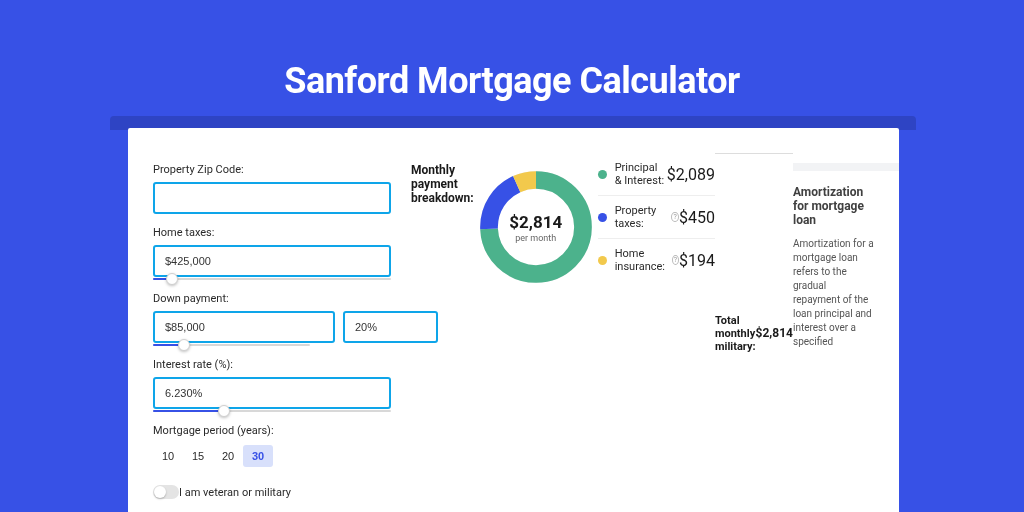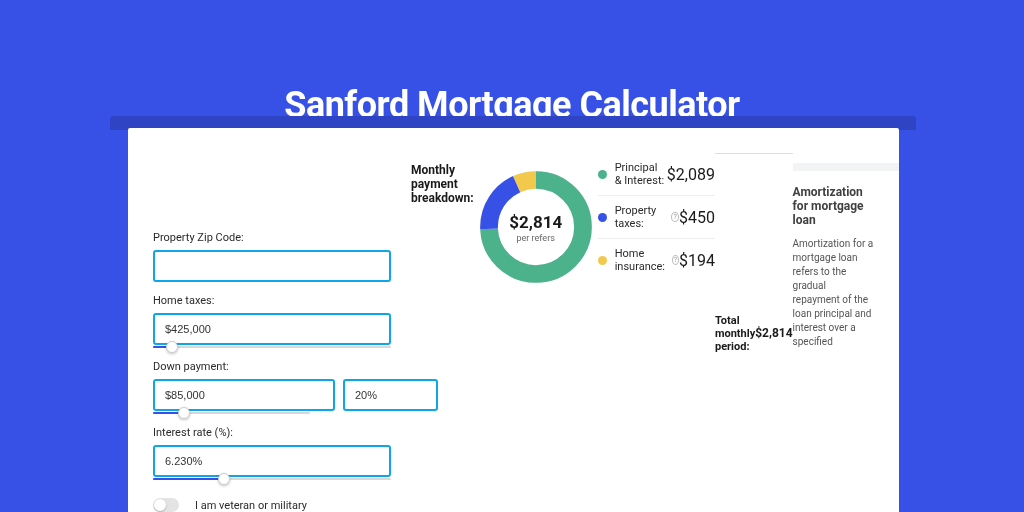--- a/index.html
+++ b/index.html
@@ -1,38 +1,38 @@
 <!DOCTYPE html>
 <html><head>
 <meta charset="utf-8">
 <style>
   * { box-sizing: border-box; margin: 0; padding: 0; }
   html, body { width: 1024px; height: 512px; overflow: hidden; font-family: -apple-system, BlinkMacSystemFont, "Segoe UI", Roboto, Helvetica, Arial, sans-serif; }
   .bg { width: 1024px; height: 512px; background: #3751e6; position: relative; }
-  .title { text-align: center; color: #fff; font-size: 36px; font-weight: 700; padding-top: 84px; letter-spacing: -0.5px; }
+  .title { text-align: center; color: #fff; font-size: 36px; font-weight: 700; padding-top: 60px; letter-spacing: -0.5px; }
   .card-outer { position: absolute; left: 110px; right: 108px; top: 116px; height: 14px; background: #2e44c4; border-top-left-radius: 4px; border-top-right-radius: 4px; }
   .card { position: absolute; left: 128px; right: 125px; top: 128px; bottom: 0; background: #fff; border-top-left-radius: 2px; border-top-right-radius: 2px; padding: 25px 25px 0 25px; display: flex; gap: 20px; overflow: hidden; }
-  .left-col { width: 238px; display: flex; flex-direction: column; justify-content: flex-end; }
+  .left-col { width: 238px; display: flex; flex-direction: column; }
   .right-col { flex: 1; display: flex; flex-direction: row; }
   .field-label { font-size: 11px; color: #2a2a2a; margin-bottom: 6px; margin-top: 12px; }
   .left-col .field-label:first-child { margin-top: 10px; }
   .text-input { height: 32px; border: 2px solid #0ea5e9; border-radius: 3px; padding: 0 10px; font-size: 11px; color: #333; background: #fff; }
   .text-input.wide { width: 100%; }
   .row { display: flex; gap: 8px; }
   .row .text-input { flex: 0 0 auto; }
   .row .dp-amount { width: 182px; }
   .row .dp-pct { width: 95px; }
   .slider-track { position: relative; height: 2px; background: #d8d8d8; margin-top: 0; border-radius: 2px; }
   .slider-fill { position: absolute; left: 0; top: 0; height: 2px; background: #3751e6; border-radius: 2px; }
   .slider-thumb { position: absolute; top: -5px; width: 12px; height: 12px; border-radius: 50%; background: #fff; border: 1px solid #d0d0d0; box-shadow: 0 1px 3px rgba(0,0,0,0.25); margin-left: -6px; }
   .slider-wrap { padding-top: 1px; }
   .period-row { display: flex; gap: 0; margin-top: 2px; }
   .period-btn { width: 30px; height: 22px; border: none; background: transparent; font-size: 11px; color: #2a2a2a; cursor: pointer; border-radius: 3px; display:flex; align-items:center; justify-content:center; }
   .period-btn.selected { background: #d8e0fb; color: #3751e6; font-weight: 600; }
-  .toggle-row { display: flex; align-items: center; gap: 16px; margin-top: 18px; }
+  .toggle-row { display: flex; align-items: center; gap: 0; margin-top: 18px; }
   .toggle { width: 26px; height: 14px; background: #e4e4e4; border-radius: 8px; position: relative; }
   .toggle-knob { position: absolute; left: 1px; top: 1px; width: 12px; height: 12px; background: #fff; border-radius: 50%; box-shadow: 0 1px 2px rgba(0,0,0,0.25); }
   .toggle-label { font-size: 11px; color: #2a2a2a; }
 
   .section-heading { font-size: 12px; font-weight: 700; color: #1a1a1a; margin-top: 10px; }
   .donut-wrap { display: flex; justify-content: center; padding: 12px 0 18px 0; }
   .donut { position: relative; width: 124px; height: 124px; }
   .donut svg { width: 124px; height: 124px; transform: rotate(-90deg); }
   .donut-center { position: absolute; inset: 0; display: flex; flex-direction: column; align-items: center; justify-content: center; }
   .donut-amount { font-size: 17px; font-weight: 700; color: #1a1a1a; }
@@ -90,20 +90,27 @@
 
       <div class="field-label">Interest rate (%):</div>
       <input class="text-input wide" value="6.230%" style="">
       <div class="slider-wrap">
         <div class="slider-track">
           <div class="slider-fill" id="ir-fill" style="width: 30%;"></div>
           <div class="slider-thumb" id="ir-thumb" style="left: 30%;"></div>
         </div>
       </div>
 
+      <div class="field-label">Mortgage period (years):</div>
+      <div class="period-row" id="period-row">
+          <button class="period-btn">10</button>
+          <button class="period-btn">15</button>
+          <button class="period-btn">20</button>
+          <button class="period-btn selected">30</button>
+        </div>
 
       <div class="toggle-row">
         <div class="toggle">
           <div class="toggle-knob"></div>
         </div>
         <div class="toggle-label">I am veteran or military</div>
       </div>
     </div>
 
     <div class="right-col">
@@ -112,21 +119,21 @@
       <div class="donut-wrap">
         <div class="donut">
           <svg viewBox="0 0 42 42">
             <circle cx="21" cy="21" r="15.9155" fill="none" stroke="#eee" stroke-width="6"></circle>
             <circle id="arc-green" cx="21" cy="21" r="15.9155" fill="none" stroke="#4cb28c" stroke-width="6" stroke-dasharray="74.236 25.764" stroke-dashoffset="0.000"></circle>
             <circle id="arc-blue" cx="21" cy="21" r="15.9155" fill="none" stroke="#3751e6" stroke-width="6" stroke-dasharray="18.870 81.130" stroke-dashoffset="-74.236"></circle>
             <circle id="arc-yellow" cx="21" cy="21" r="15.9155" fill="none" stroke="#f2c94c" stroke-width="6" stroke-dasharray="6.894 93.106" stroke-dashoffset="-93.106"></circle>
           </svg>
           <div class="donut-center">
             <div class="donut-amount">$2,814</div>
-            <div class="donut-sub">per refers</div>
+            <div class="donut-sub">per month</div>
           </div>
         </div>
       </div>
 
       <div class="legend" id="legend">
           <div class="legend-row">
             <span class="dot green"></span>
             <span class="legend-label">Principal &amp; Interest:</span>
             <span class="legend-val">$2,089</span>
           </div>
@@ -136,21 +143,21 @@
             <span class="legend-val">$450</span>
           </div>
           <div class="legend-row">
             <span class="dot yellow"></span>
             <span class="legend-label">Home insurance: <span class="help-icon">?</span></span>
             <span class="legend-val">$194</span>
           </div>
         </div>
 
       <div class="total-row">
-        <div class="total-label">Total monthly period:</div>
+        <div class="total-label">Total monthly military:</div>
         <div class="total-val">$2,814</div>
       </div>
 
       <div class="amort-block">
         <div class="amort-heading">Amortization for mortgage loan</div>
         <div class="amort-text">Amortization for a mortgage loan refers to the gradual repayment of the loan principal and interest over a specified</div>
       </div>
     </div>
 
   </div>

